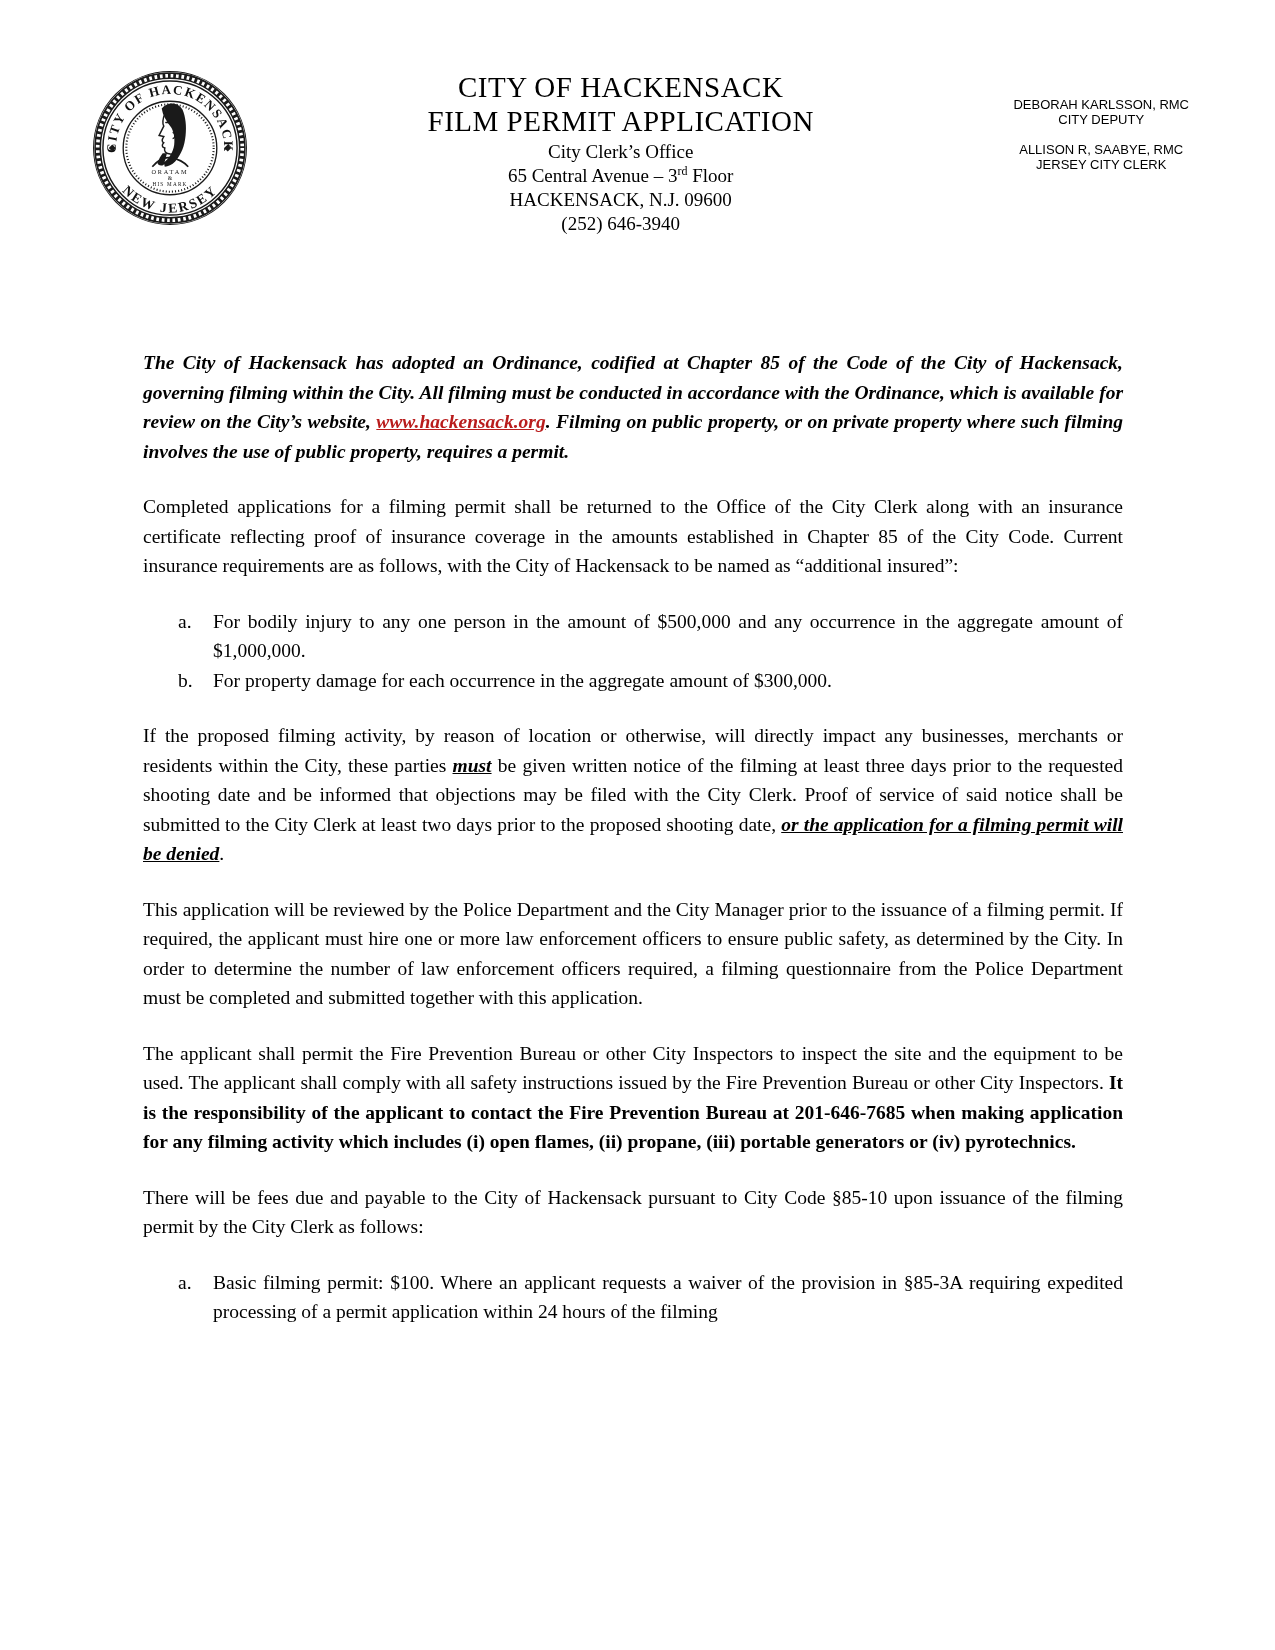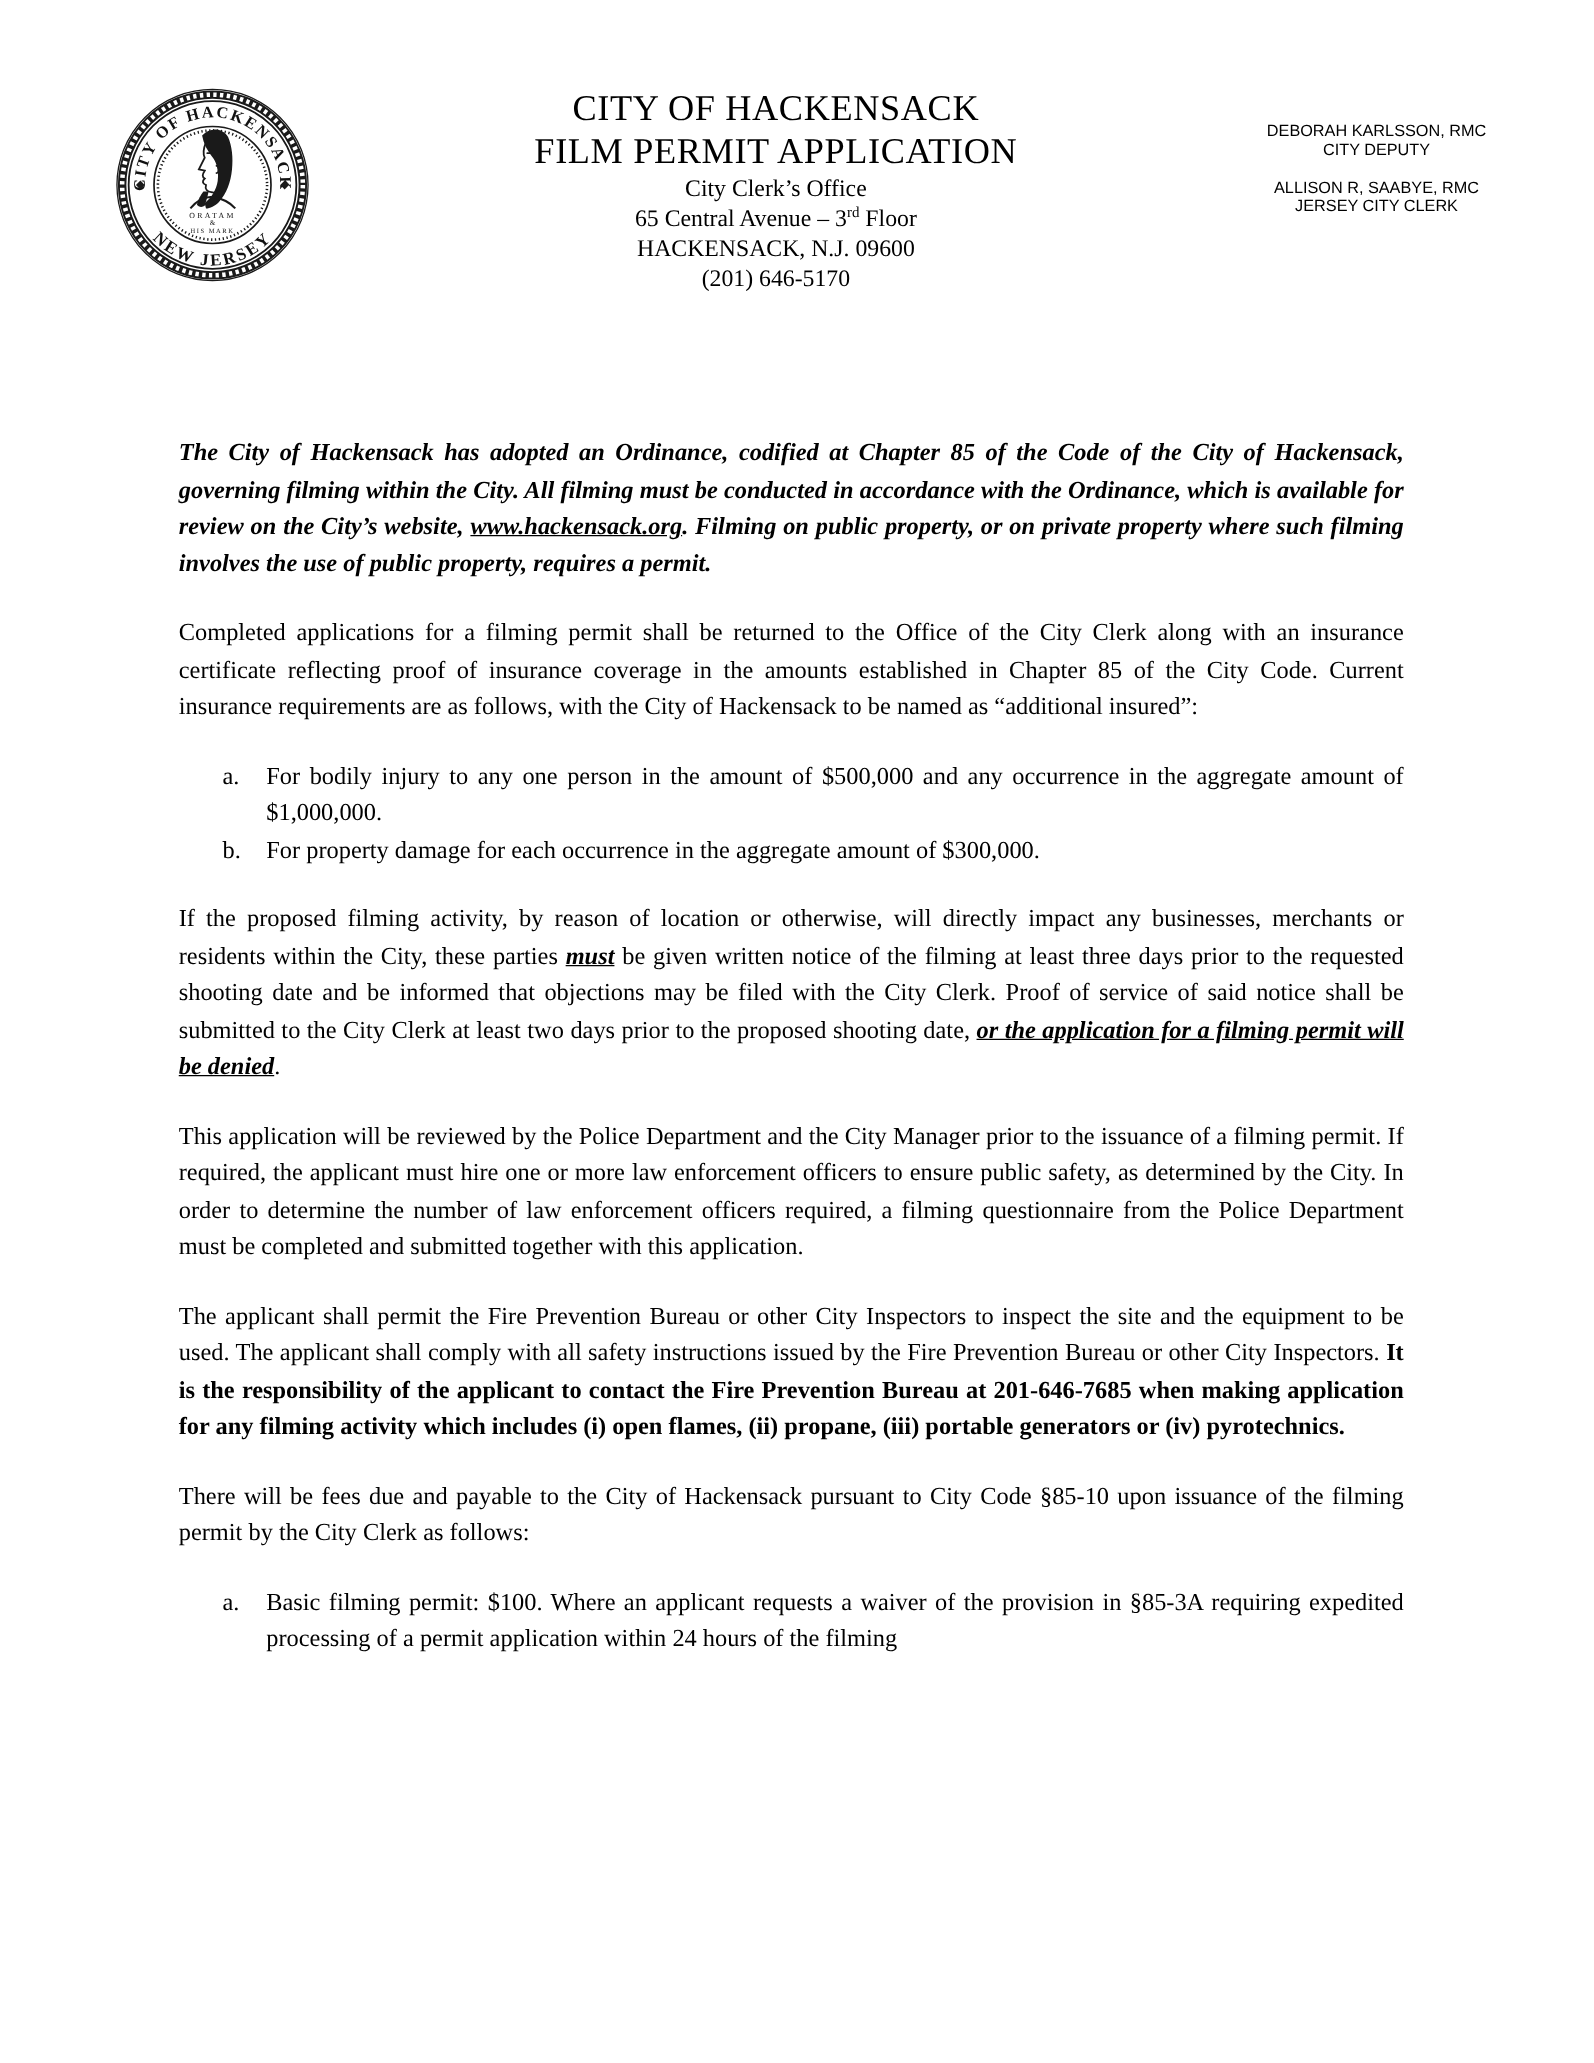--- a/index.html
+++ b/index.html
@@ -29,21 +29,21 @@
   .header-right .group { margin-bottom:15px; }
 
   
   .content { padding:76px 152px 0 143px; }
   p.body {
     font-size:19.5px; line-height:29.5px; text-align:justify;
     margin:0 0 26px 0;
   }
   .bi { font-weight:bold; font-style:italic; }
   .weblink {
-    color:#000000; font-weight:bold; font-style:italic;
+    color:#b91c1c; font-weight:bold; font-style:italic;
     text-decoration:underline; cursor:pointer;
   }
   .emph { font-weight:bold; font-style:italic; text-decoration:underline; }
   .b { font-weight:bold; }
 
   .list { margin:0 0 26px 35px; }
   .li { display:flex; }
   .li .marker { flex:0 0 35px; font-size:19.5px; line-height:29.5px; }
   .li .text  { flex:1; font-size:19.5px; line-height:29.5px; text-align:justify; }
 
@@ -97,21 +97,21 @@
       </svg>
     </div>
 
     <div class="header-center">
       <div class="doc-title">CITY OF HACKENSACK</div>
       <div class="doc-title">FILM PERMIT APPLICATION</div>
       <div class="header-sub">
         <span class="line">City Clerk’s Office</span>
         <span class="line"><span>65 Central Avenue – 3</span><sup class="ord">rd</sup><span> Floor</span></span>
         <span class="line">HACKENSACK, N.J. 09600</span>
-        <span class="line">(201) 646-5170</span>
+        <span class="line">(252) 646-3940</span>
       </div>
     </div>
 
     <div class="header-right">
       <div class="group">
         <div>DEBORAH KARLSSON, RMC</div>
         <div>CITY DEPUTY</div>
       </div>
       <div class="group">
         <div>ALLISON R, SAABYE, RMC</div>

